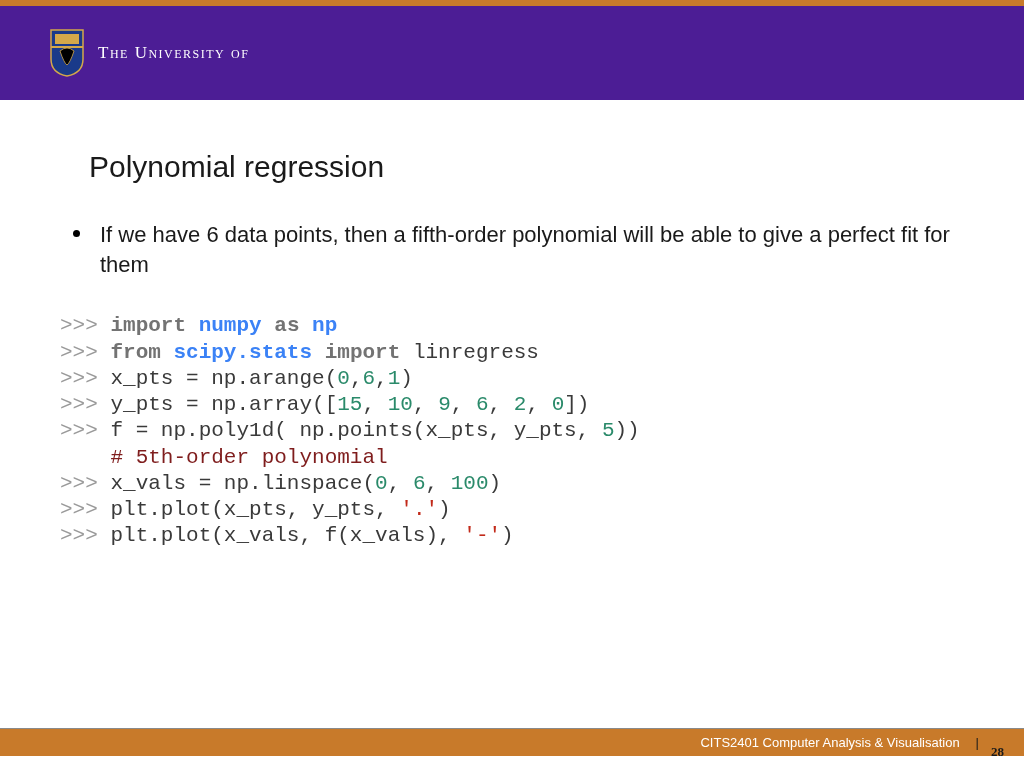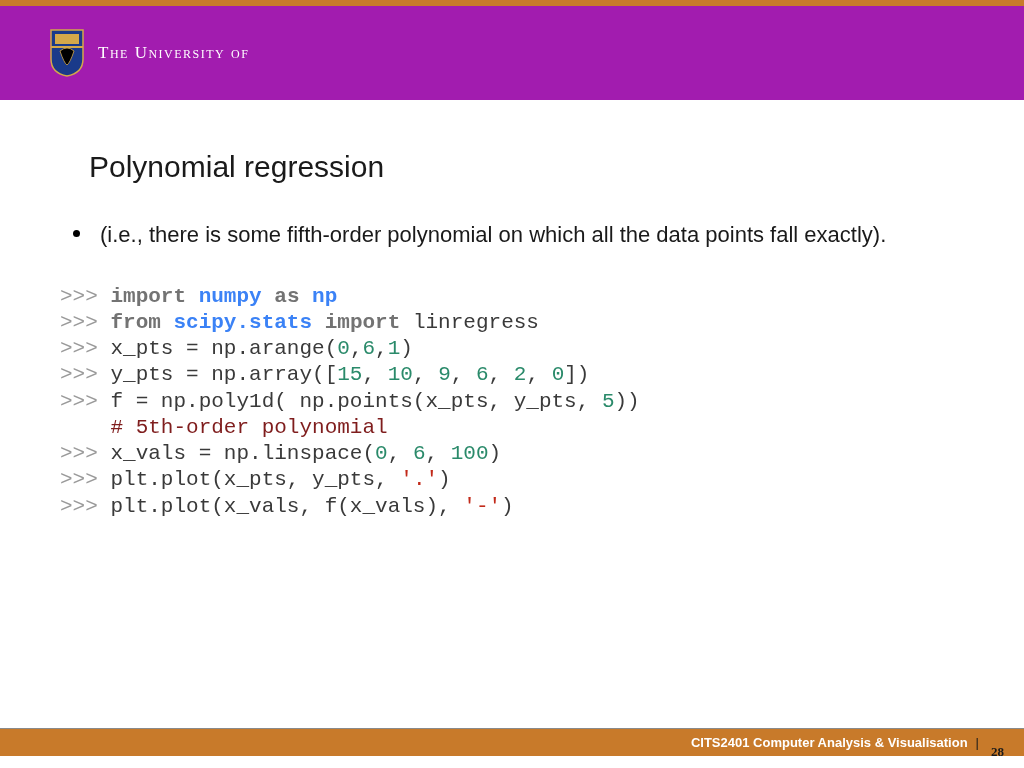--- a/index.html
+++ b/index.html
@@ -9,21 +9,21 @@
     font-family: Arial, Helvetica, sans-serif;
     background: #ffffff;
     position: relative;
     overflow: hidden;
   }
   .top-orange-bar {
     height: 6px;
     background: #c87a2a;
   }
   .header {
-    background: #a21caf;
+    background: #4c1d95;
     height: 94px;
     display: flex;
     align-items: center;
     padding-left: 50px;
   }
   .crest {
     width: 34px;
     height: 48px;
     margin-right: 14px;
     position: relative;
@@ -90,23 +90,23 @@
     height: 28px;
     background: #c87a2a;
     display: flex;
     justify-content: flex-end;
     align-items: center;
     padding-right: 14px;
     border-top: 1px solid #8a8a8a;
   }
   .footer-course {
     color: #ffffff;
-    font-weight: bold;
+    font-weight: normal;
     font-size: 13px;
-    margin-right: 8px;
+    margin-right: 16px;
   }
   .footer-div {
     color: #1a1a1a;
     font-size: 13px;
     margin-right: 12px;
   }
   .footer-page {
     color: #1a1a1a;
     font-weight: bold;
     font-size: 13px;
@@ -132,21 +132,21 @@
   <div class="uni-name">
     <div class="uni-line1">The University of</div>
   </div>
 </div>
 
 <div class="content">
   <h1 class="slide-title">Polynomial regression</h1>
 
   <div class="bullet-block">
     <div class="bullet-dot"></div>
-    <p class="bullet-text">(i.e., there is some fifth-order polynomial on which all the data points fall exactly).</p>
+    <p class="bullet-text">If we have 6 data points, then a fifth-order polynomial will be able to give a perfect fit for them</p>
   </div>
 
   <div class="code-block"><span><span class="p-gray">&gt;&gt;&gt; </span><span class="p-key">import</span> <span class="p-mod">numpy</span> <span class="p-key">as</span> <span class="p-mod">np</span></span>
 <span><span class="p-gray">&gt;&gt;&gt; </span><span class="p-key">from</span> <span class="p-mod">scipy.stats</span> <span class="p-key">import</span><span> linregress</span></span>
 <span><span class="p-gray">&gt;&gt;&gt; </span><span>x_pts = np.arange(</span><span class="p-num">0</span><span>,</span><span class="p-num">6</span><span>,</span><span class="p-num">1</span><span>)</span></span>
 <span><span class="p-gray">&gt;&gt;&gt; </span><span>y_pts = np.array([</span><span class="p-num">15</span><span>, </span><span class="p-num">10</span><span>, </span><span class="p-num">9</span><span>, </span><span class="p-num">6</span><span>, </span><span class="p-num">2</span><span>, </span><span class="p-num">0</span><span>])</span></span>
 <span><span class="p-gray">&gt;&gt;&gt; </span><span>f = np.poly1d( np.points(x_pts, y_pts, </span><span class="p-num">5</span><span>))</span></span>
 <span><span>    </span><span class="p-comment"># 5th-order polynomial</span></span>
 <span><span class="p-gray">&gt;&gt;&gt; </span><span>x_vals = np.linspace(</span><span class="p-num">0</span><span>, </span><span class="p-num">6</span><span>, </span><span class="p-num">100</span><span>)</span></span>
 <span><span class="p-gray">&gt;&gt;&gt; </span><span>plt.plot(x_pts, y_pts, </span><span class="p-str">'.'</span><span>)</span></span>

